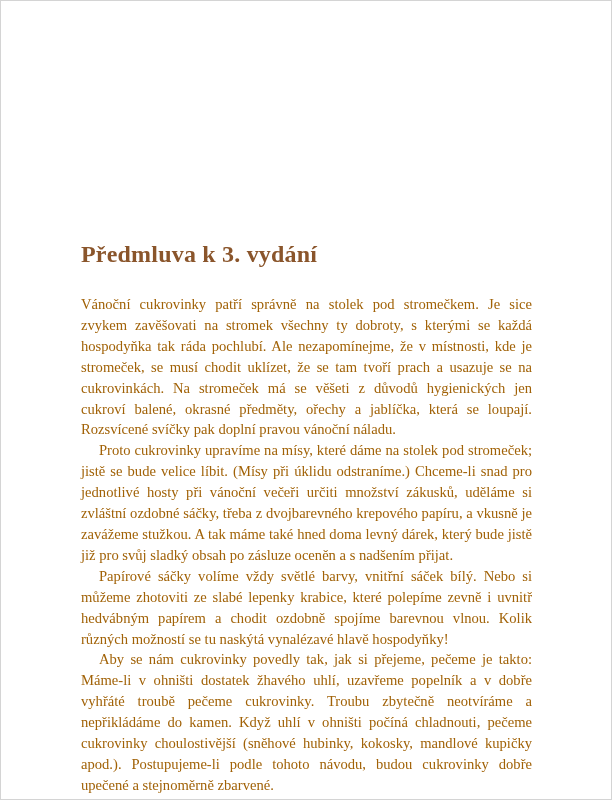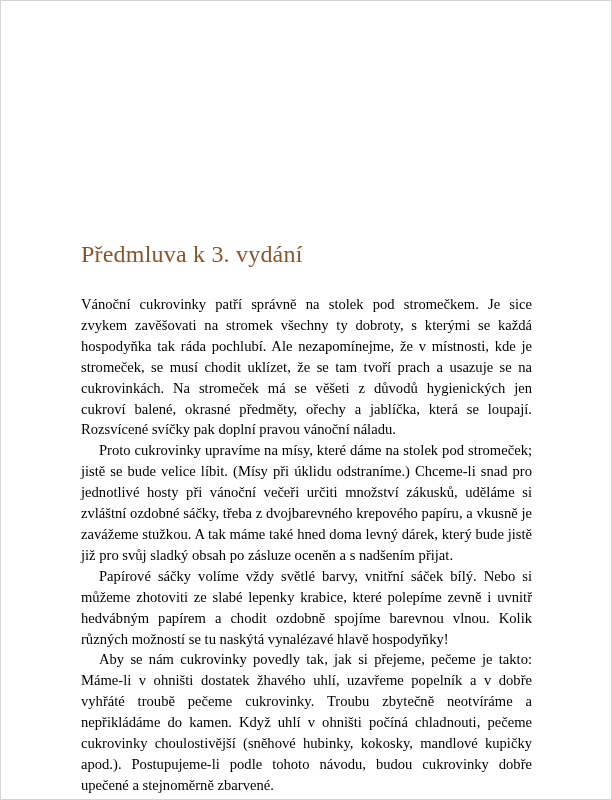--- a/index.html
+++ b/index.html
@@ -19,32 +19,32 @@
     border: 1px solid #d4d4d4;
     overflow: hidden;
   }
   .content {
     padding: 0 79px 0 80px;
   }
   h1.title {
     margin: 0;
     padding-top: 240px;
     font-size: 24px;
-    font-weight: normal;
+    font-weight: bold;
     color: #8a552b;
     letter-spacing: 0.2px;
   }
   .body-text {
     margin-top: 26px;
   }
   .body-text p {
     margin: 0;
     font-size: 14.6px;
     line-height: 20.9px;
-    color: #000000;
+    color: #a16207;
     text-align: justify;
   }
   .body-text p.indent {
     text-indent: 18px;
   }
 </style>
 </head>
 <body>
 
 <div class="page">

